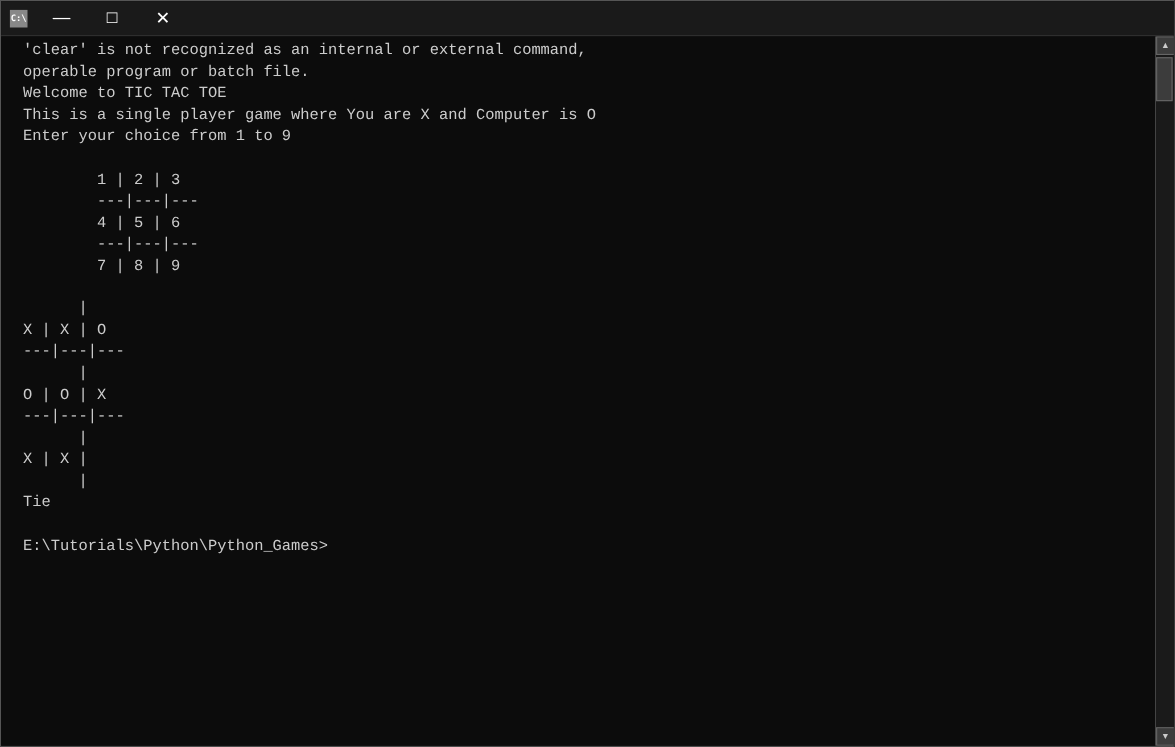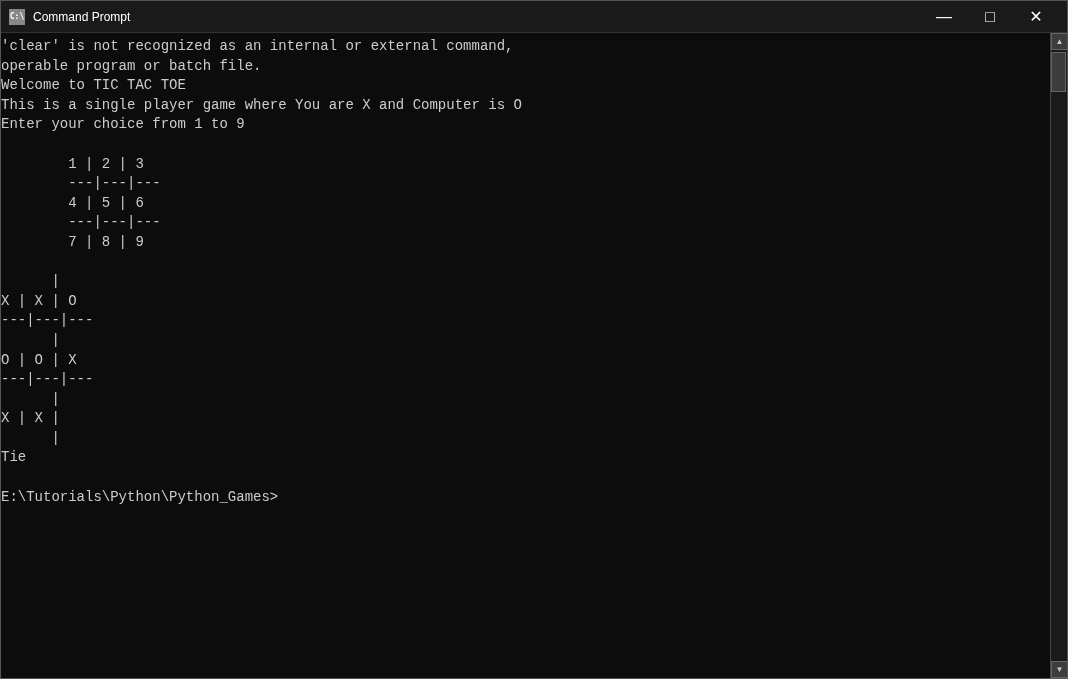--- a/index.html
+++ b/index.html
@@ -78,21 +78,21 @@
       flex: 1;
       overflow: hidden;
     }
 
     .terminal {
       flex: 1;
       background: #0c0c0c;
       color: #cccccc;
       font-family: 'Courier New', Courier, monospace;
       font-size: 14px;
-      padding: 4px 0;
+      padding: 4px 20px;
       overflow-y: auto;
       white-space: pre;
       line-height: 1.4;
     }
 
     .scrollbar {
       width: 17px;
       background: #1a1a1a;
       display: flex;
       flex-direction: column;
@@ -130,21 +130,20 @@
     }
   </style>
 </head>
 <body>
 
 <div class="window">
   <div class="title-bar">
     <div class="title-bar-icon">
       <span style="font-size:8px;">C:\</span>
     </div>
-    <span class="title-bar-text">Command Prompt</span>
     <div class="title-bar-controls">
       <button class="title-bar-btn">—</button>
       <button class="title-bar-btn">□</button>
       <button class="title-bar-btn close">✕</button>
     </div>
   </div>
 
   <div class="content-area">
     <div class="terminal" id="terminal-output">'clear' is not recognized as an internal or external command,
 operable program or batch file.

